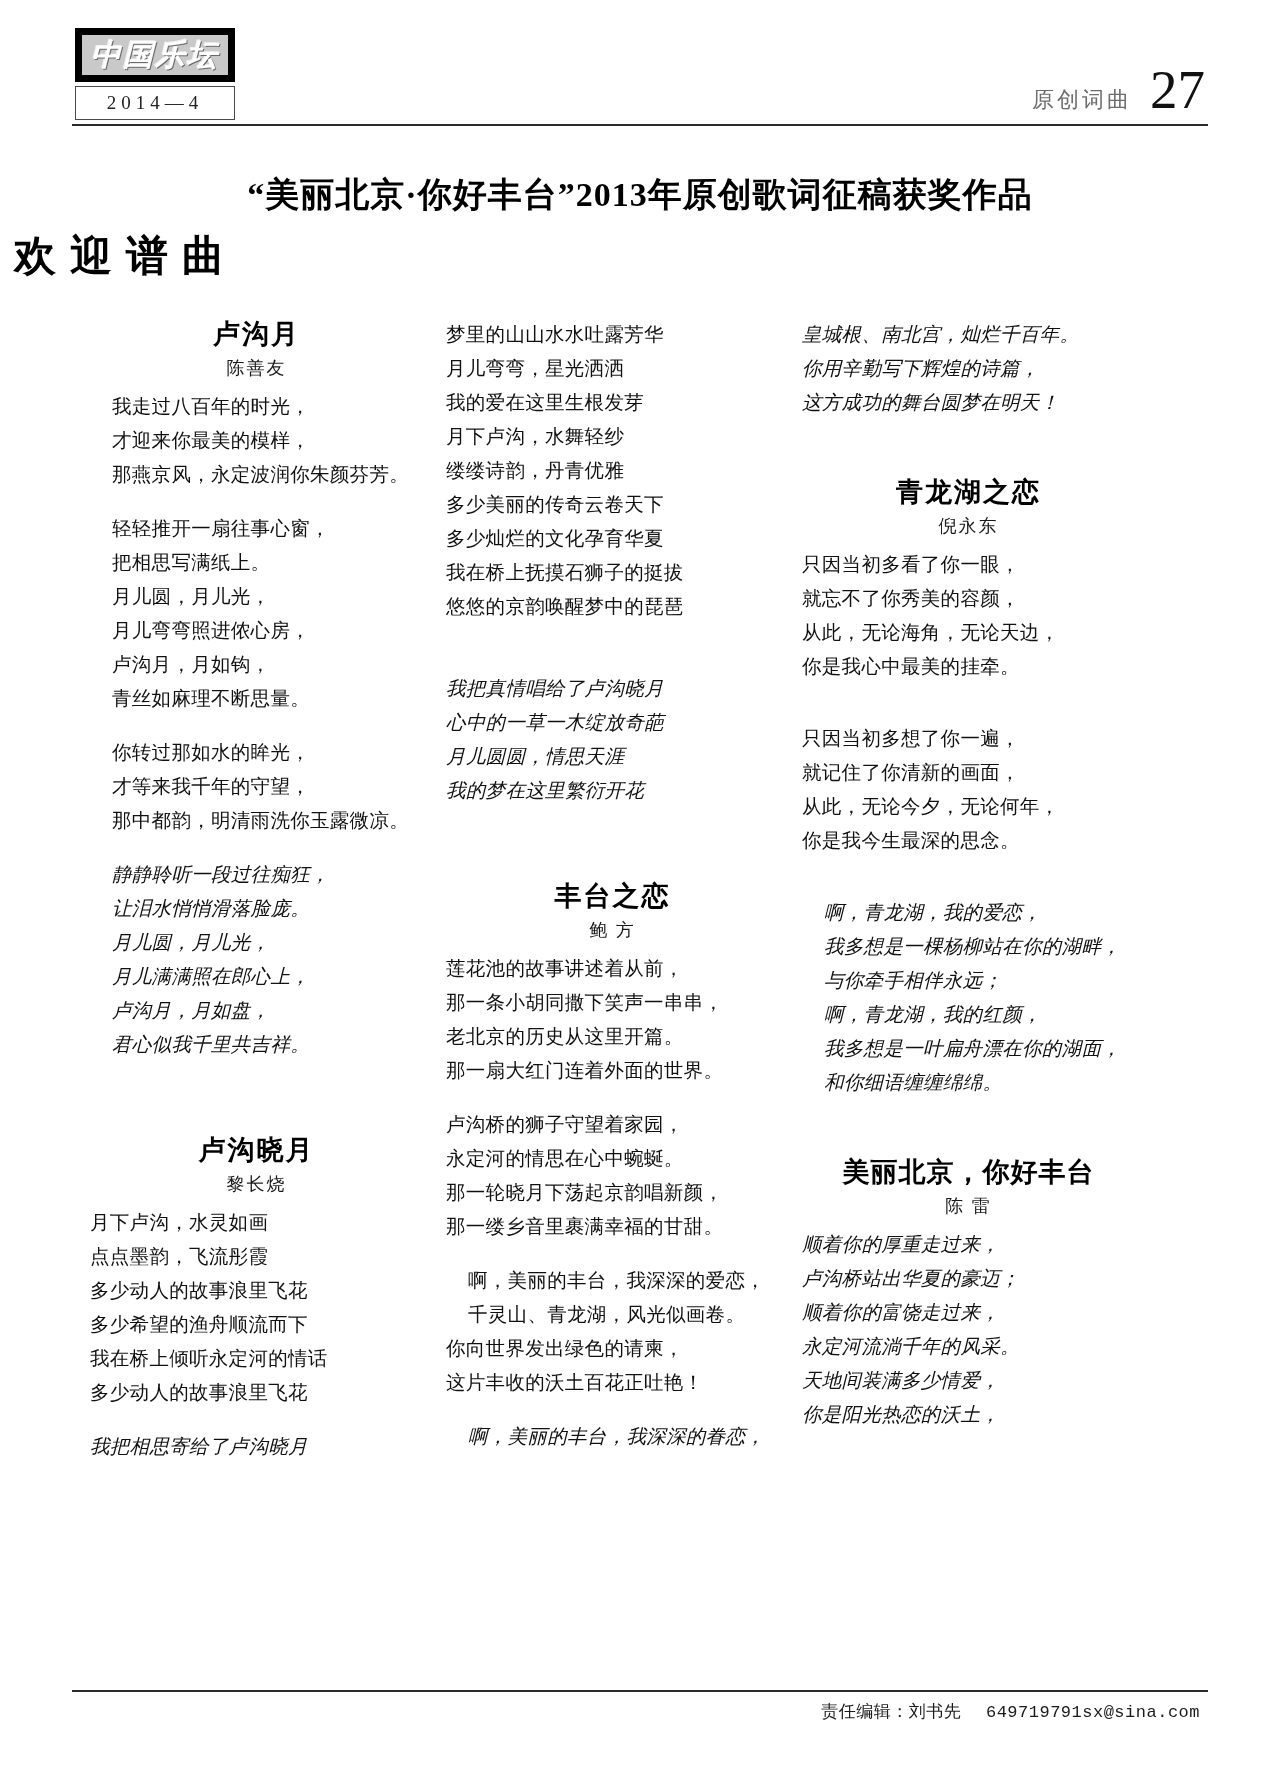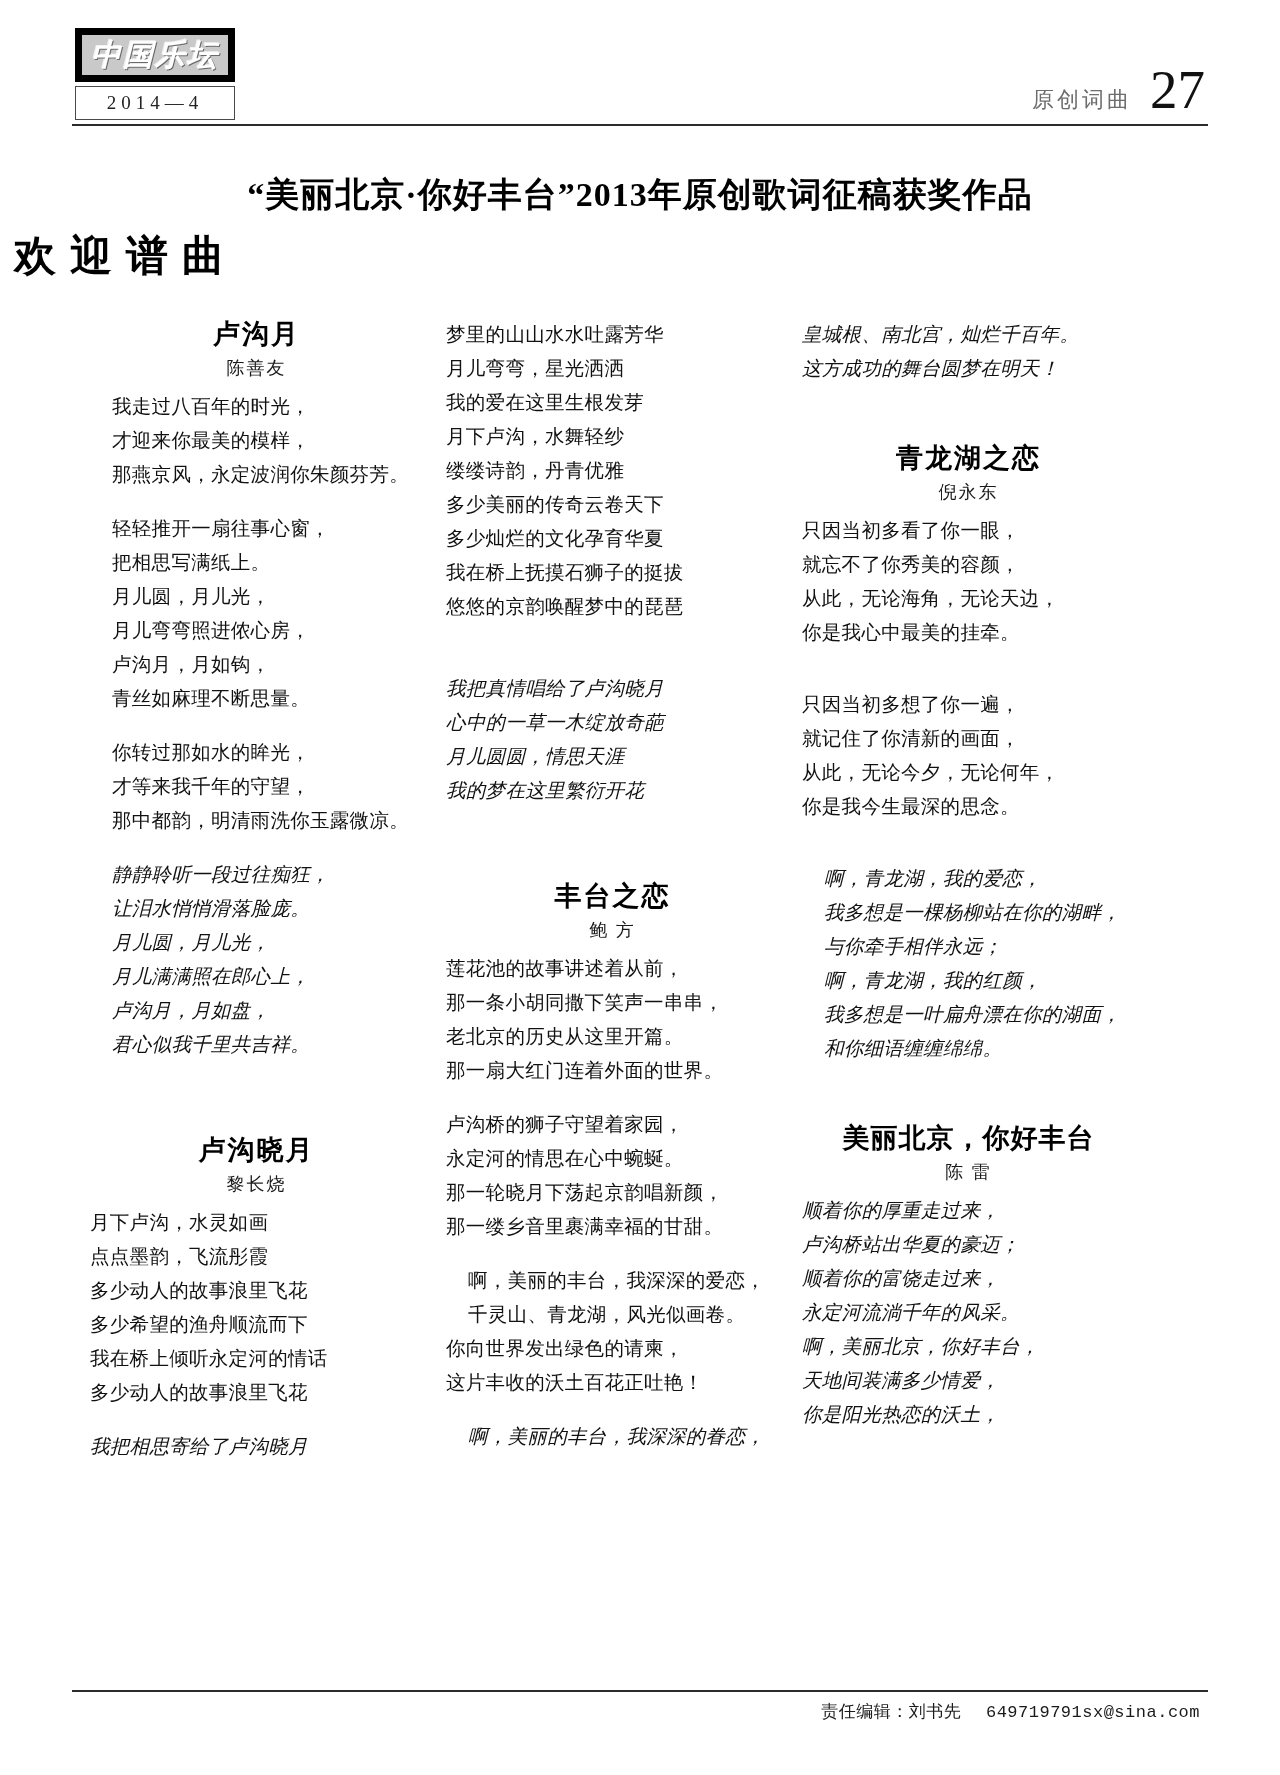--- a/index.html
+++ b/index.html
@@ -317,20 +317,21 @@
         <div class="stanza">
           <div class="line">啊，美丽的丰台，我深深的眷恋，</div>
         </div>
       </div>
     </div>
 
     <div class="col">
       <div class="poem">
         <div class="stanza">
           <div class="line noind">皇城根、南北宫，灿烂千百年。</div>
+          <div class="line noind">你用辛勤写下辉煌的诗篇，</div>
           <div class="line noind">这方成功的舞台圆梦在明天！</div>
         </div>
       </div>
 
       <div class="gap-lg"></div>
 
       <div class="poem">
         <div class="poem-title">青龙湖之恋</div>
         <div class="poem-author">倪永东</div>
         <div class="stanza">
@@ -360,21 +361,20 @@
       <div class="gap-lg"></div>
 
       <div class="poem">
         <div class="poem-title wide">美丽北京，你好丰台</div>
         <div class="poem-author">陈 雷</div>
         <div class="stanza">
           <div class="line noind">顺着你的厚重走过来，</div>
           <div class="line noind">卢沟桥站出华夏的豪迈；</div>
           <div class="line noind">顺着你的富饶走过来，</div>
           <div class="line noind">永定河流淌千年的风采。</div>
-          <div class="line noind">啊，美丽北京，你好丰台，</div>
           <div class="line noind">天地间装满多少情爱，</div>
           <div class="line noind">你是阳光热恋的沃土，</div>
         </div>
       </div>
     </div>
 
   </div>
 
   <div class="rule-bottom"></div>
   <div class="footer">

